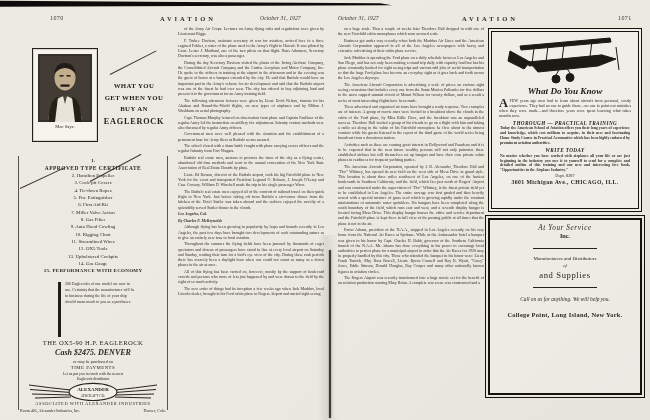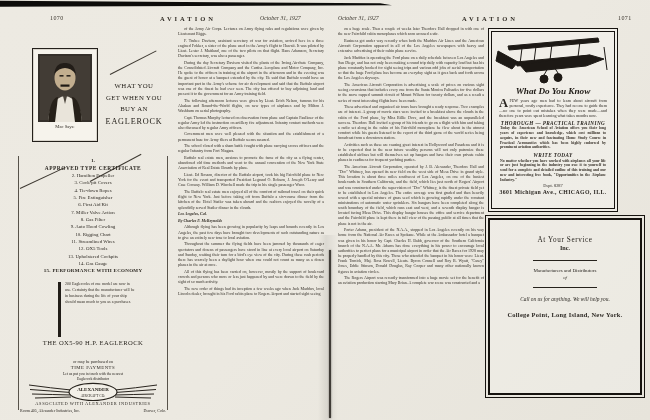--- a/index.html
+++ b/index.html
@@ -28,54 +28,54 @@
     text-align:justify;color:#332e27;}
   .section-head{font-size:7px;font-weight:bold;font-style:italic;margin:4px 0 1px;text-indent:0!important;text-align:left!important;}
   .byline{font-size:4.3px;font-style:italic;margin:0 0 2.5px;text-indent:0!important;text-align:left!important;font-weight:bold;}
   
   .eagle-ad{left:18px;top:30px;width:150px;height:372px;}
   .eagle-frame{left:0;top:118px;right:0;bottom:0;border-left:1px solid #57524a;border-right:1px solid #57524a;}
   .diag{height:1px;background:#3d3831;transform-origin:left center;}
   .photo-frame{left:14px;top:10px;width:66px;height:94px;background:#f6f3ec;
     border:1.2px solid #24201b;box-shadow:0 0 0 1px #d9d5cc inset;padding:5px 5px 2px;box-sizing:border-box;text-align:center;}
   .photo-caption{font-size:4.6px;margin-top:2px;color:#2f2a24;}
-  .eagle-headline{left:82px;top:42px;width:68px;text-align:center;font-weight:normal;color:#26221c;}
+  .eagle-headline{left:82px;top:42px;width:68px;text-align:center;font-weight:bold;color:#26221c;}
   .eagle-headline .hl{font-size:6.8px;line-height:11.5px;letter-spacing:.4px;}
   .eagle-headline .hl-big{font-size:8.2px;line-height:13px;letter-spacing:.8px;}
   .cert{left:0;top:120px;width:100%;text-align:center;color:#2c2822;}
   .cert-one{font-size:5px;font-weight:bold;line-height:6px;}
   .cert-title{font-size:5.4px;font-weight:bold;letter-spacing:.5px;line-height:8px;}
   .cert-item{font-size:4.9px;line-height:7.35px;}
   .cert-15{font-size:5px;font-weight:bold;line-height:8px;letter-spacing:.3px;}
   .blurb-bar{left:40px;top:244px;width:2.5px;height:55px;background:#211d18;}
   .blurb{left:47px;top:243px;width:72px;font-size:4px;line-height:6.1px;text-align:left;color:#332e27;}
   .price1{left:0;top:301px;width:100%;text-align:center;font-size:6.6px;letter-spacing:.4px;color:#2a2620;}
   .price2{left:0;top:310px;width:100%;text-align:center;font-size:8px;font-weight:bold;font-style:italic;}
   .terms1{left:0;top:321px;width:100%;text-align:center;font-size:4.2px;}
   .terms2{left:0;top:326.5px;width:100%;text-align:center;font-size:4.8px;letter-spacing:.5px;}
   .contact{left:0;top:334px;width:100%;text-align:center;font-size:3.8px;line-height:4.8px;}
   .logo-wrap{left:5px;top:344px;width:140px;text-align:center;}
   .eagle-footer1{left:0;top:363px;width:100%;text-align:center;font-size:4.4px;letter-spacing:.6px;}
   .eagle-footer2{left:2px;top:369.5px;width:146px;display:flex;justify-content:space-between;font-size:4px;}
   
-  .school-ad{left:488px;top:28px;width:130px;height:184px;border:4px double #16130f;
+  .school-ad{left:488px;top:28px;width:154px;height:184px;border:4px double #16130f;
     box-sizing:border-box;text-align:center;background:rgba(255,255,255,.25);}
   .school-title{font-size:9.2px;line-height:9.8px;font-weight:bold;font-style:italic;color:#1d1914;margin-top:1px;}
   .school-intro{padding:1px 7px 0;font-size:4.1px;line-height:5.05px;text-align:justify;}
   .dropcap{float:left;font-size:12.5px;line-height:10px;font-weight:bold;margin-right:1.5px;}
   .school-sub{font-size:5.2px;font-weight:bold;font-style:italic;letter-spacing:.4px;margin-top:2px;}
   .school-body{padding:.5px 8px 0;font-size:3.8px;line-height:4.75px;text-align:justify;font-weight:bold;color:#38322a;}
   .school-name{font-size:8px;font-weight:bold;font-style:italic;margin-top:2.5px;letter-spacing:.3px;}
   .school-dept{font-size:4.4px;margin-top:.5px;}
   .school-addr{font-size:5.8px;font-weight:bold;letter-spacing:.4px;margin-top:1px;}
   
   .aero-ad{left:488px;top:218px;width:154px;height:177px;border:2px solid #16130f;
     outline:1px solid #16130f;outline-offset:2px;box-sizing:border-box;text-align:center;
     background:rgba(255,255,255,.2);}
-  .aero-tag{font-size:7.2px;margin-top:16px;letter-spacing:.6px;}
+  .aero-tag{font-size:7.2px;font-style:italic;margin-top:4px;letter-spacing:.6px;}
   .aero-co{font-size:10.8px;font-weight:bold;margin-top:5px;letter-spacing:.3px;}
   .aero-inc{font-size:6.2px;font-weight:bold;margin-top:0;}
   .aero-rule{width:64px;height:1px;background:#26221c;margin:9px auto 0;}
   .aero-sub1{font-size:5px;margin-top:7px;}
   .aero-sub2{font-size:4.6px;font-style:italic;margin-top:2px;}
   .aero-prod{font-size:8.6px;line-height:10px;margin-top:2px;letter-spacing:.6px;color:#2a251f;}
   .aero-call{font-size:5.4px;font-style:italic;margin-top:8px;}
   .aero-addr{font-size:6.4px;font-weight:bold;margin-top:9px;letter-spacing:.3px;}
 </style>
 </head>
@@ -139,20 +139,21 @@
       <div class="cert-item">12. OX5 Tools</div>
       <div class="cert-item">13. Upholstered Cockpits</div>
       <div class="cert-item">14. Gas Gauge</div>
       <div class="cert-15">15. PERFORMANCE WITH ECONOMY</div>
     </div>
 
     <div class="abs blurb-bar"></div>
     <div class="abs blurb">200 Eaglerocks of one model are now in use. Certainty that the manufacturer will be in business during the life of your ship should mean much to you as a purchaser.</div>
 
     <div class="abs price1">THE OX5-90 H.P. EAGLEROCK</div>
+    <div class="abs price2">Cash $2475. DENVER</div>
     <div class="abs terms1">or may be purchased on</div>
     <div class="abs terms2">TIME PAYMENTS</div>
     <div class="abs contact">
       <div>Let us put you in touch with the nearest</div>
       <div>Eaglerock distributor</div>
     </div>
 
     <div class="abs logo-wrap">
       <svg width="132" height="19" viewBox="0 0 132 19">
         <g stroke="#2a251f" stroke-width="1" fill="none">
@@ -248,18 +249,19 @@
     <div class="school-addr">3601 Michigan Ave.,  CHICAGO, ILL.</div>
   </div>
 
   <div class="abs aero-ad" style="left:158px;top:210px;">
     <div class="aero-tag">At Your Service</div>
     <div class="aero-inc">Inc.</div>
     <div class="aero-rule"></div>
     <div class="aero-sub1">Manufacturers and Distributors</div>
     <div class="aero-sub2">of</div>
     <div class="aero-prod">
+      <div>and Supplies</div>
     </div>
     <div class="aero-rule" style="margin-top:7px;"></div>
     <div class="aero-call">Call on us for anything.   We will help you.</div>
     <div class="aero-addr">College Point, Long Island, New York.</div>
   </div>
 </div>
 
 </body></html>

